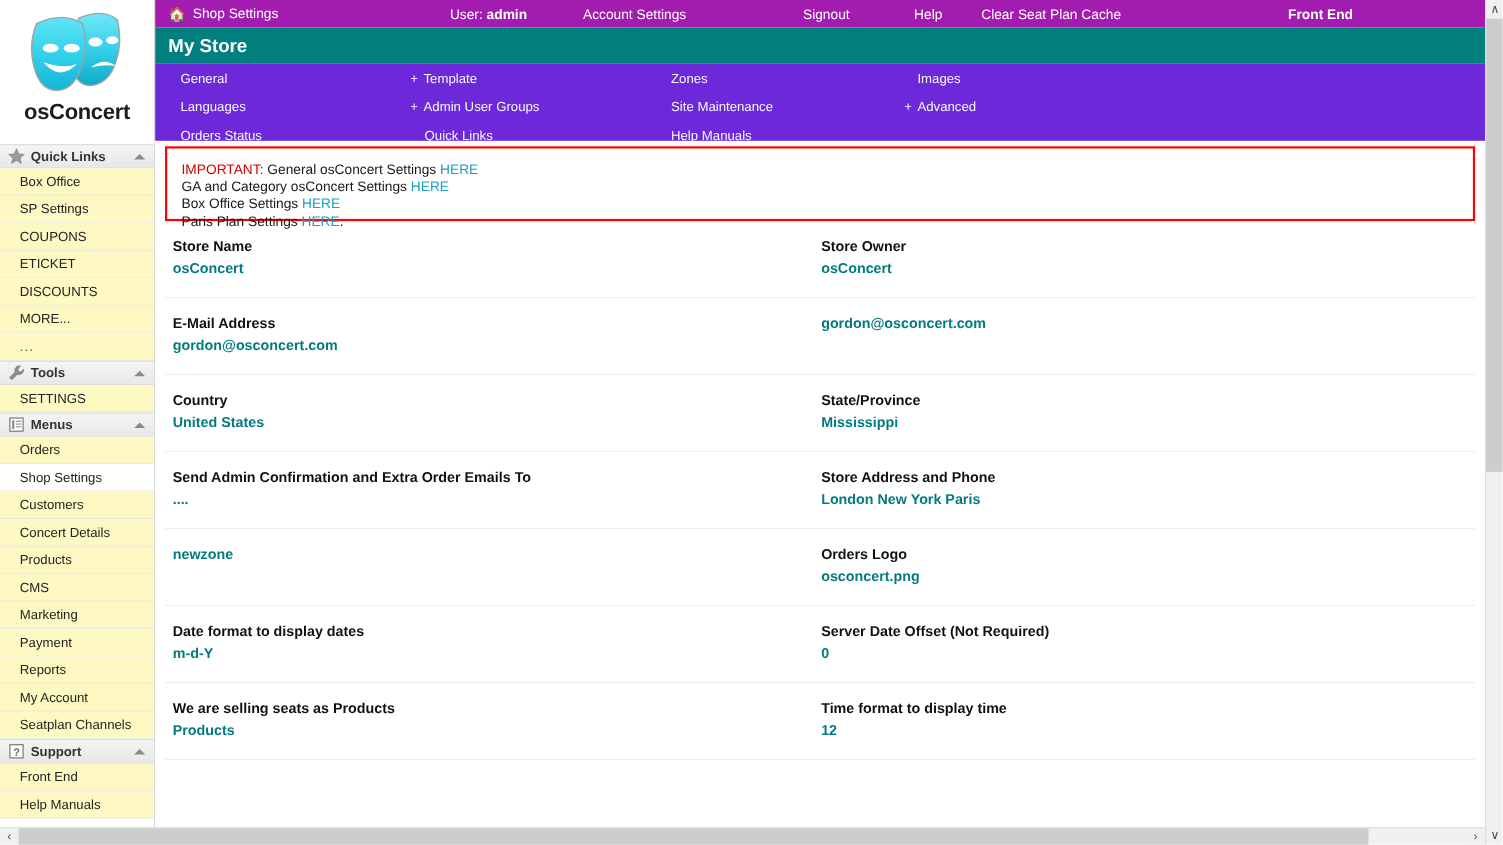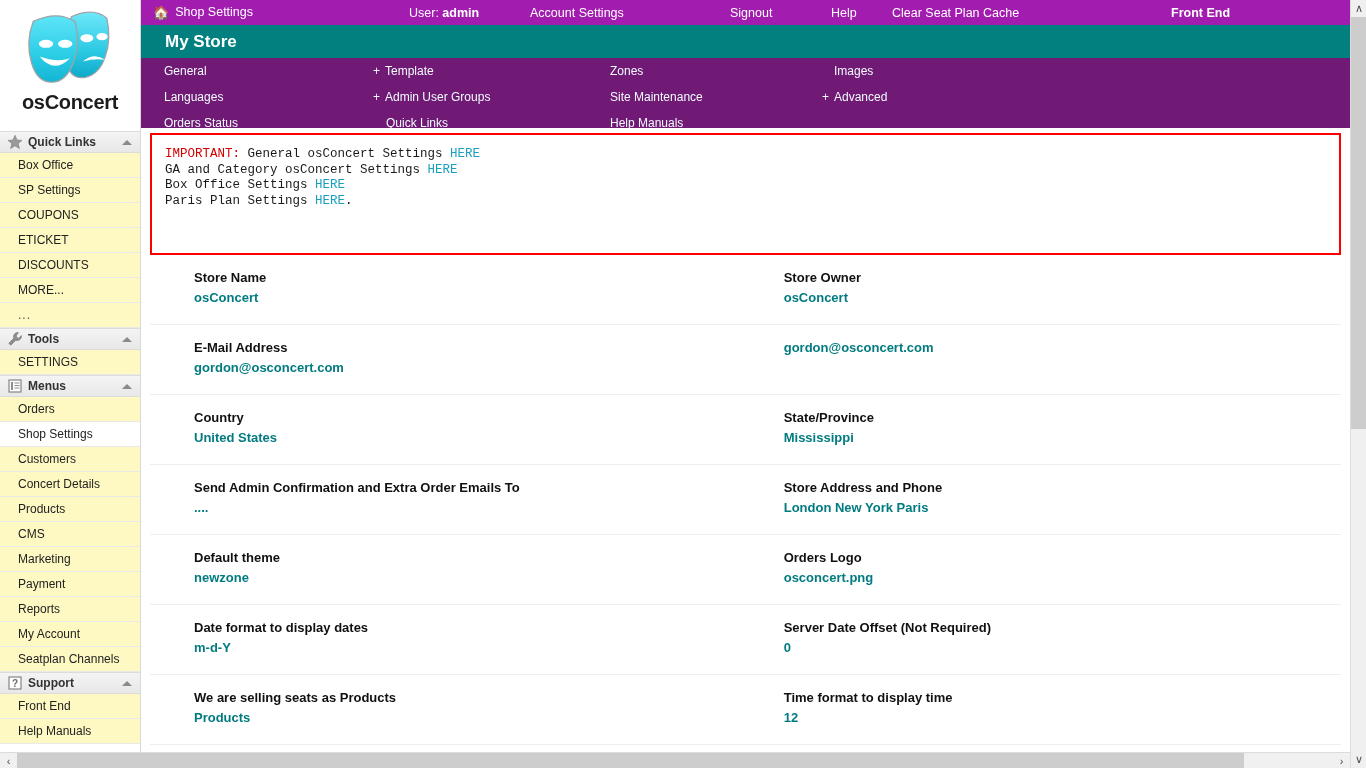--- a/index.html
+++ b/index.html
@@ -128,58 +128,57 @@
     position: absolute;
     white-space: nowrap;
     cursor: pointer;
   }
   .home-glyph { margin-right: 6px; font-size: 13px; display: inline-block; vertical-align: -1px;}
 
   .storeband {
     height: 33px;
     background: #028080;
     display: flex; align-items: center;
-    padding-left: 24px;
+    padding-left: 12px;
     color: #ffffff; font-size: 17px; font-weight: bold;
   }
 
   .navgrid {
-    background: #701a75;
+    background: #6d28d9;
     padding: 7px 0 9px 16px;
     position: relative;
     height: 70px;
   }
   .navgrid .nav-item {
     position: absolute;
     color: #f2fbfd; font-size: 12px;
     white-space: nowrap; cursor: pointer;
   }
   .navgrid .nav-item .plus { margin-right: 5px; }
 
   .notice {
     margin: 5px 9px 0 9px;
     border: 2px solid #ff0000;
     background: #ffffff;
     padding: 12px 0 12px 13px;
-    height: 122px;
-    font-family: Liberation Mono, monospace;
+    height: 68px;
   }
   .notice .line { font-size: 12.5px; color: #1a1a1a; line-height: 15.5px; }
   .notice .imp { color: #d40000; }
   .notice .here { color: #1b9fbf; cursor: pointer; }
 
   .formwrap { padding: 0 9px; }
   .frow {
     display: flex;
     border-bottom: 1px solid #eeeeee;
     height: 70px;
     align-items: flex-start;
     padding-top: 14px;
   }
-  .fcell { width: 50%; padding-left: 7px; margin-left: 37px; }
+  .fcell { width: 50%; padding-left: 7px; }
   .fcell.right { padding-left: 1px; }
   .flabel {
     font-size: 13px; font-weight: bold; color: #111111;
     line-height: 17px; margin-bottom: 3px;
   }
   .fvalue {
     font-size: 13px; font-weight: bold; color: #027b80;
     line-height: 17px; cursor: pointer;
   }
 </style>
@@ -376,21 +375,20 @@
           <div class="fvalue">....</div>
         </div>
         <div class="fcell right">
           <div class="flabel">Store Address and Phone</div>
           <div class="fvalue">London New York Paris</div>
         </div>
       </div>
 
       <div class="frow">
         <div class="fcell">
-          <div class="flabel">Default theme</div>
           <div class="fvalue">newzone</div>
         </div>
         <div class="fcell right">
           <div class="flabel">Orders Logo</div>
           <div class="fvalue">osconcert.png</div>
         </div>
       </div>
 
       <div class="frow">
         <div class="fcell">

